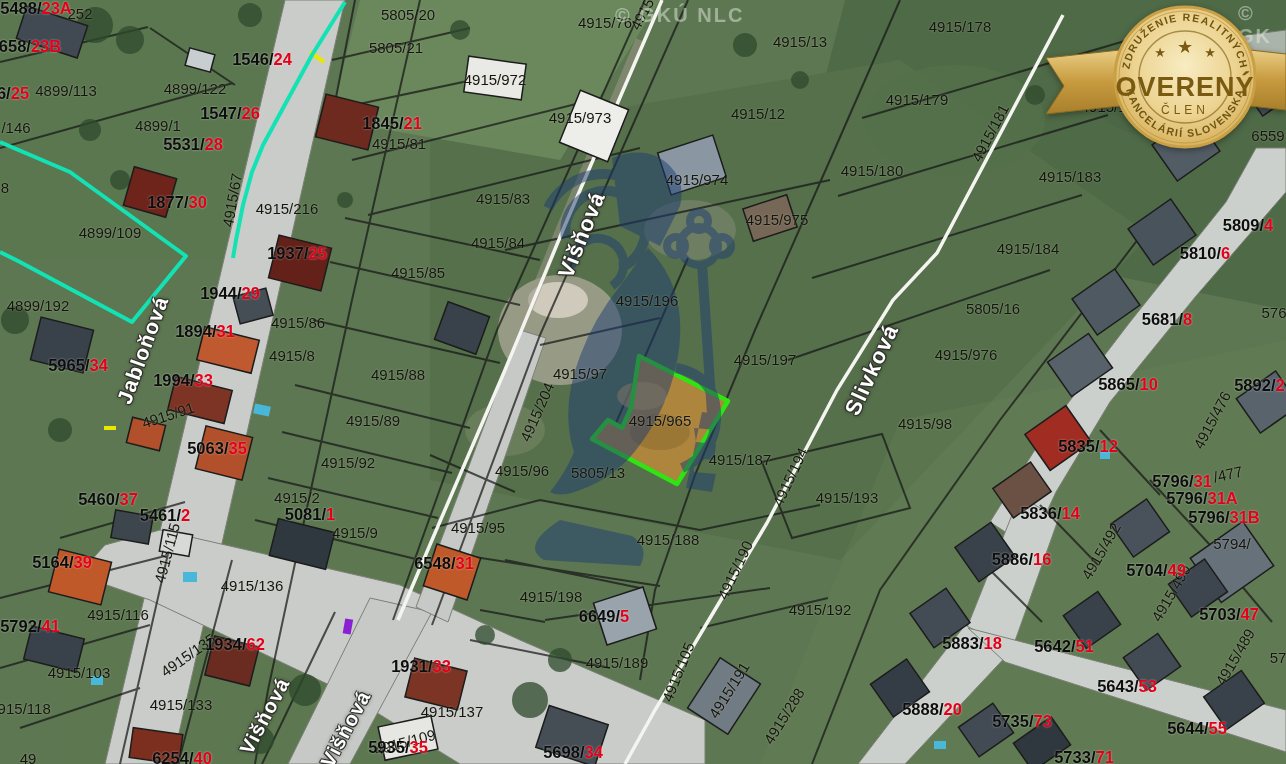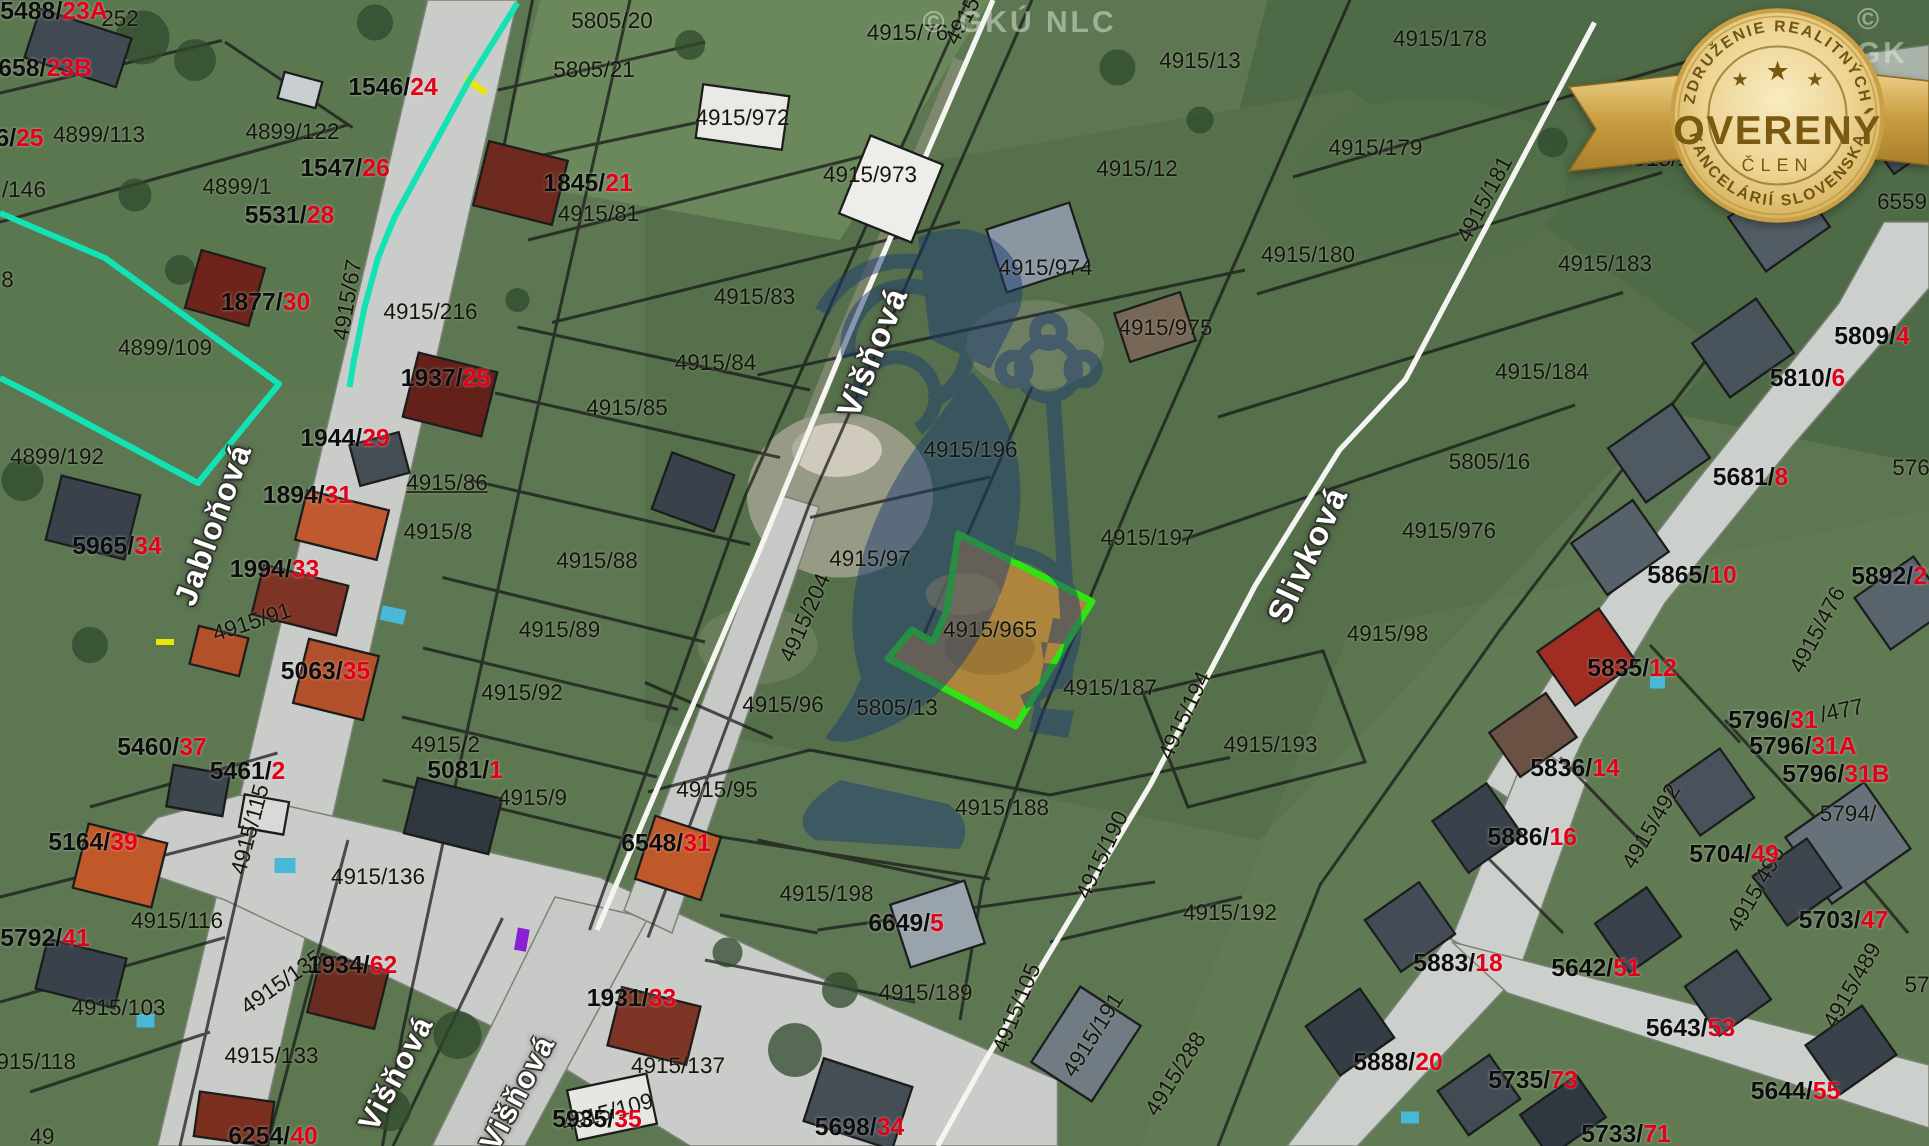--- a/index.html
+++ b/index.html
@@ -227,23 +227,23 @@
       <div class="pl" style="left: 66px; top: 90px; transform: translate(-50%, -50%) rotate(0deg);">4899/113</div>
       <div class="pl" style="left: 195px; top: 88px; transform: translate(-50%, -50%) rotate(0deg);">4899/122</div>
       <div class="pl" style="left: 158px; top: 125px; transform: translate(-50%, -50%) rotate(0deg);">4899/1</div>
       <div class="pl" style="left: 16px; top: 127px; transform: translate(-50%, -50%) rotate(0deg);">/146</div>
       <div class="pl" style="left: 5px; top: 187px; transform: translate(-50%, -50%) rotate(0deg);">8</div>
       <div class="pl" style="left: 110px; top: 232px; transform: translate(-50%, -50%) rotate(0deg);">4899/109</div>
       <div class="pl" style="left: 38px; top: 305px; transform: translate(-50%, -50%) rotate(0deg);">4899/192</div>
       <div class="pl" style="left: 287px; top: 208px; transform: translate(-50%, -50%) rotate(0deg);">4915/216</div>
       <div class="pl" style="left: 399px; top: 143px; transform: translate(-50%, -50%) rotate(0deg);">4915/81</div>
       <div class="pl" style="left: 503px; top: 198px; transform: translate(-50%, -50%) rotate(0deg); text-align: right;">4915/83</div>
-      <div class="pl" style="left: 477px; top: 242px; transform: translate(-50%, -50%) rotate(0deg); text-align: center;">4915/84</div>
+      <div class="pl" style="left: 498px; top: 242px; transform: translate(-50%, -50%) rotate(0deg); text-align: center;">4915/84</div>
       <div class="pl" style="left: 418px; top: 272px; transform: translate(-50%, -50%) rotate(0deg);">4915/85</div>
-      <div class="pl" style="left: 298px; top: 322px; transform: translate(-50%, -50%) rotate(0deg); text-decoration: underline;">4915/86</div>
+      <div class="pl" style="left: 298px; top: 322px; transform: translate(-50%, -50%) rotate(0deg);">4915/86</div>
       <div class="pl" style="left: 292px; top: 355px; transform: translate(-50%, -50%) rotate(0deg);">4915/8</div>
       <div class="pl" style="left: 398px; top: 374px; transform: translate(-50%, -50%) rotate(0deg);">4915/88</div>
       <div class="pl" style="left: 373px; top: 420px; transform: translate(-50%, -50%) rotate(0deg);">4915/89</div>
       <div class="pl" style="left: 348px; top: 462px; transform: translate(-50%, -50%) rotate(0deg);">4915/92</div>
       <div class="pl" style="left: 355px; top: 532px; transform: translate(-50%, -50%) rotate(0deg);">4915/9</div>
       <div class="pl" style="left: 478px; top: 527px; transform: translate(-50%, -50%) rotate(0deg);">4915/95</div>
       <div class="pl" style="left: 522px; top: 470px; transform: translate(-50%, -50%) rotate(0deg);">4915/96</div>
       <div class="pl" style="left: 297px; top: 497px; transform: translate(-50%, -50%) rotate(0deg);">4915/2</div>
       <div class="pl" style="left: 647px; top: 300px; transform: translate(-50%, -50%) rotate(0deg);">4915/196</div>
       <div class="pl" style="left: 580px; top: 373px; transform: translate(-50%, -50%) rotate(0deg);">4915/97</div>

